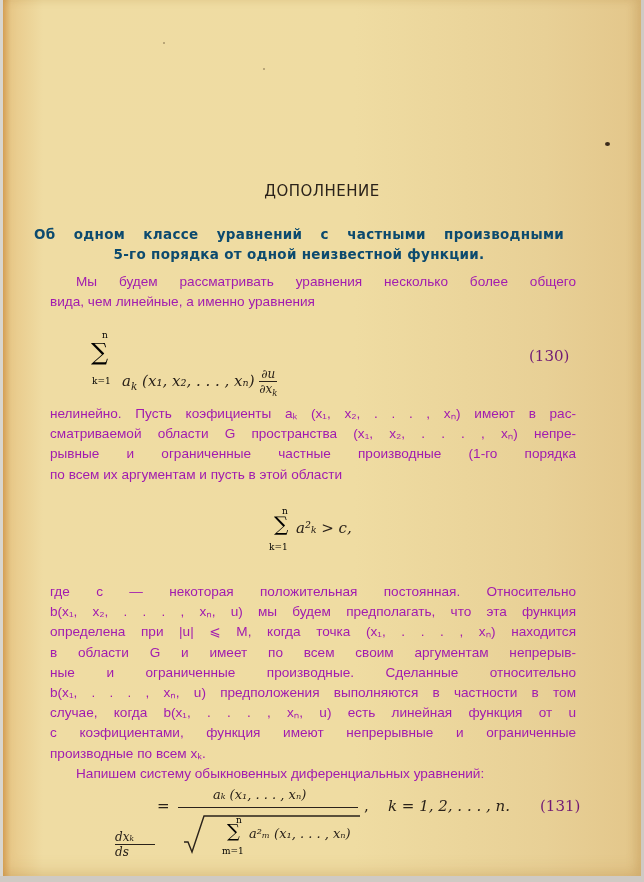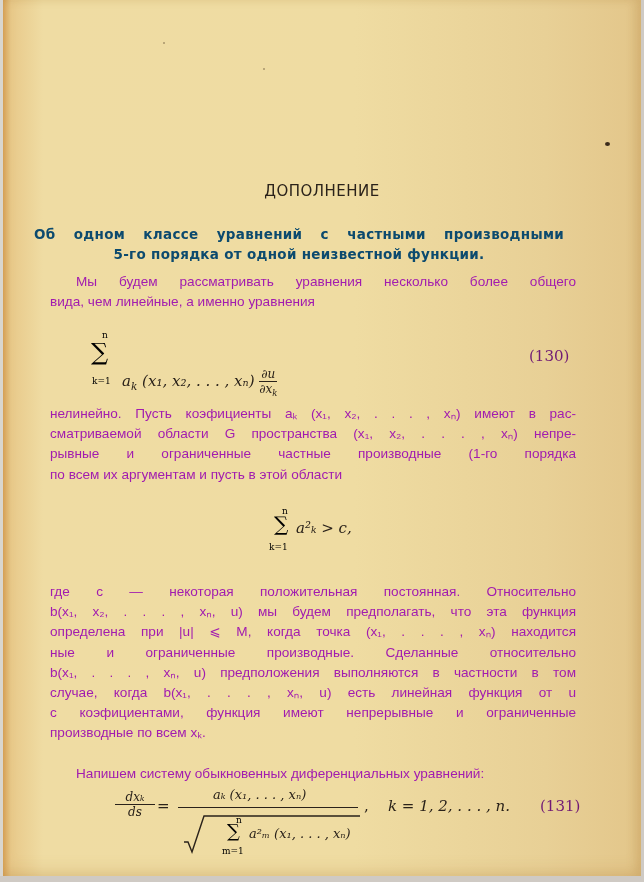--- a/index.html
+++ b/index.html
@@ -94,33 +94,34 @@
   <span class="lim" style="left:282px;top:506px;">n</span>
   <span class="sigma" style="left:274px;top:512px;font-size:20px;">∑</span>
   <span class="lim" style="left:269px;top:542px;">k=1</span>
   <span class="formula m" style="left:296px;top:519px;">a²ₖ &gt; c,</span>
 </div>
 
 <div class="para" style="top:582px;">
   <span class="line">где c — некоторая положительная постоянная. Относительно</span>
   <span class="line">b(x₁, x₂, . . . , xₙ, u) мы будем предполагать, что эта функция</span>
   <span class="line">определена при |u| ⩽ M, когда точка (x₁, . . . , xₙ) находится</span>
+  <span class="line">в области G и имеет по всем своим аргументам непрерыв-</span>
   <span class="line">ные и ограниченные производные. Сделанные относительно</span>
   <span class="line">b(x₁, . . . , xₙ, u) предположения выполняются в частности в том</span>
   <span class="line">случае, когда b(x₁, . . . , xₙ, u) есть линейная функция от u</span>
   <span class="line">с коэфициентами, функция имеют непрерывные и ограниченные</span>
   <span class="line last">производные по всем xₖ.</span>
 </div>
 
 <div class="para" style="top:764px;">
   <span class="line last indent">Напишем систему обыкновенных диференциальных уравнений:</span>
 </div>
 
 <div>
-  <div class="formula" style="left:115px;top:790px;width:40px;text-align:center;">
+  <div class="formula" style="left:115px;top:830px;width:40px;text-align:left;">
     <span class="m" style="display:block;font-size:12px;border-bottom:1px solid #2a221a;">dxₖ</span>
     <span class="m" style="display:block;font-size:12px;">ds</span>
   </div>
   <span class="formula" style="left:157px;top:797px;">=</span>
   <span class="formula m" style="left:213px;top:787px;font-size:13px;">aₖ (x₁, . . . , xₙ)</span>
   <div style="position:absolute;left:178px;top:807px;width:180px;border-top:1px solid #2a221a;"></div>
   <svg style="position:absolute;left:182px;top:812px;" width="180" height="42">
     <polyline points="2,30 6,30 10,40 22,4 178,4" fill="none" stroke="#2a221a" stroke-width="1.4"></polyline>
   </svg>
   <span class="lim" style="left:236px;top:815px;">n</span>

